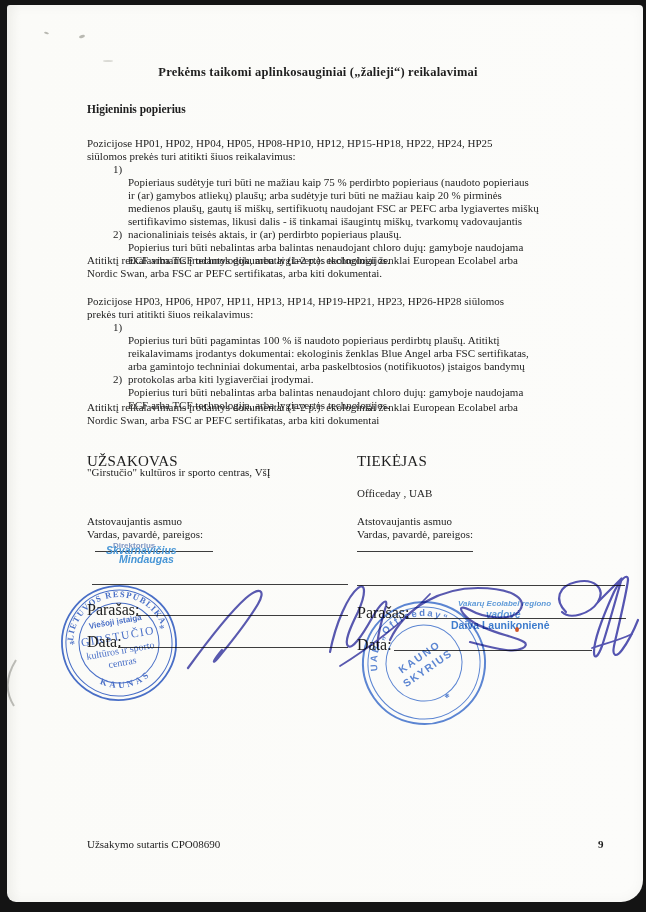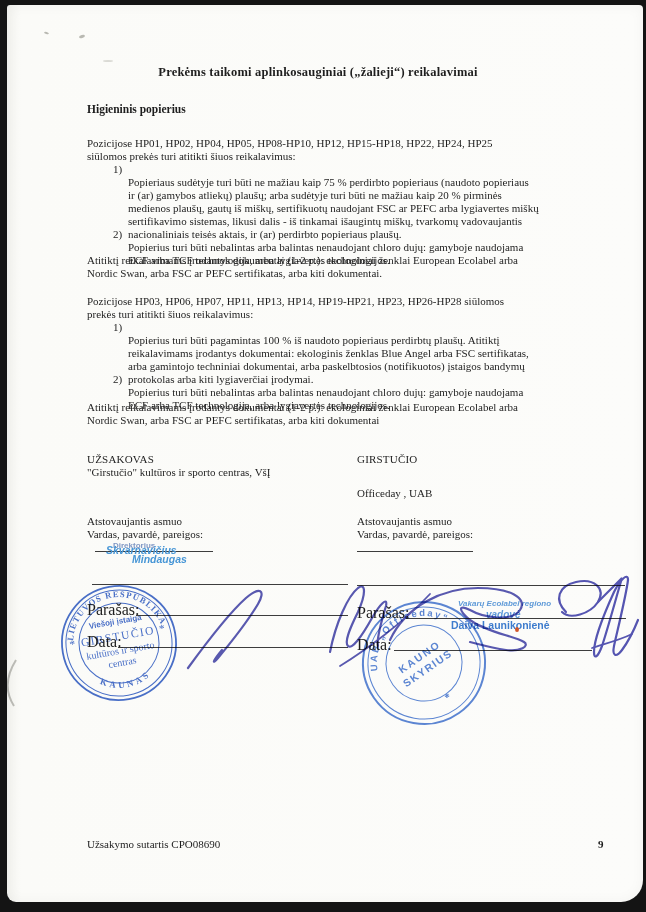--- a/index.html
+++ b/index.html
@@ -20,21 +20,21 @@
   .ink{color:#1e1e1e;}
   .doc-title{
     left:0;top:65px;width:636px;text-align:center;
     font-size:12.5px;font-weight:bold;letter-spacing:.2px;
   }
   .heading{left:87px;top:103px;font-size:11.5px;font-weight:bold;}
   .bodytext{font-size:11px;line-height:13px;white-space:pre-line;width:541px;}
   .para{left:87px;}
   .list-item{left:87px;padding-left:41px;box-sizing:border-box;}
   .list-item .num{position:absolute;left:26px;top:0;white-space:normal;}
-  .col-label{font-size:11px;letter-spacing:.2px;}
+  .col-label{font-size:15px;letter-spacing:.2px;}
   .col-text{font-size:11px;}
   .line{position:absolute;height:1px;background:#3d3d3d;}
   .sig-label{font-size:16px;}
   .blue-small{font-family:"Liberation Sans",sans-serif;font-weight:bold;font-style:italic;}
   .footer-text{left:87px;top:838px;font-size:11px;font-weight:normal;}
   .page-num{left:598px;top:838px;font-size:11px;font-weight:bold;}
   svg.stamp{position:absolute;mix-blend-mode:multiply;opacity:.92;}
   svg.overlay{position:absolute;left:0;top:0;mix-blend-mode:multiply;}
   .speck{position:absolute;background:#b9b9b2;border-radius:50%;}
 </style>
@@ -79,21 +79,21 @@
 </div>
 <div class="abs ink bodytext list-item" style="top:373px">
   <span class="num">2)</span><span>Popierius turi būti nebalintas arba balintas nenaudojant chloro dujų: gamyboje naudojama
 ECF arba TCF technologija, arba lygiavertės technologijos.</span>
 </div>
 
 <div class="abs ink bodytext para" style="top:401px">Atitiktį reikalavimams įrodantys dokumentai (1-2 p.): ekologiniai ženklai European Ecolabel arba
 Nordic Swan, arba FSC ar PEFC sertifikatas, arba kiti dokumentai</div>
 
 <div class="abs ink col-label" style="left:87px;top:453px">UŽSAKOVAS</div>
-<div class="abs ink col-label" style="left:357px;top:453px">GIRSTUČIO</div>
+<div class="abs ink col-label" style="left:357px;top:453px">TIEKĖJAS</div>
 <div class="abs ink col-text" style="left:87px;top:466px">"Girstučio" kultūros ir sporto centras, VšĮ</div>
 <div class="abs ink col-text" style="left:357px;top:487px">Officeday , UAB</div>
 
 <div class="abs ink col-text" style="left:87px;top:515px">Atstovaujantis asmuo</div>
 <div class="abs ink col-text" style="left:357px;top:515px">Atstovaujantis asmuo</div>
 <div class="abs ink col-text" style="left:87px;top:528px">Vardas, pavardė, pareigos:</div>
 <div class="abs ink col-text" style="left:357px;top:528px">Vardas, pavardė, pareigos:</div>
 
 <div class="line" style="left:95px;top:551px;width:118px"></div>
 <div class="line" style="left:357px;top:551px;width:116px"></div>
@@ -103,21 +103,21 @@
 <div class="line" style="left:406px;top:618px;width:220px"></div>
 <div class="line" style="left:118px;top:647px;width:230px"></div>
 <div class="line" style="left:394px;top:650px;width:198px"></div>
 
 <div class="abs ink sig-label" style="left:87px;top:601px">Parašas:</div>
 <div class="abs ink sig-label" style="left:357px;top:604px">Parašas:</div>
 <div class="abs ink sig-label" style="left:87px;top:633px">Data:</div>
 <div class="abs ink sig-label" style="left:357px;top:636px">Data:</div>
 
 <div class="abs blue-small" style="left:113px;top:541px;font-size:8px;color:#7f97c4;font-style:normal">Direktorius</div>
-<div class="abs blue-small" style="left:132px;top:553px;font-size:10.5px;color:#4796d6">Mindaugas</div>
+<div class="abs blue-small" style="left:119px;top:553px;font-size:10.5px;color:#4796d6">Mindaugas</div>
 <div class="abs blue-small" style="left:106px;top:544px;font-size:10.5px;color:#4796d6">Skvarnavičius</div>
 
 <div class="abs blue-small" style="left:458px;top:599px;font-size:8px;color:#5f9ad8">Vakarų Ecolabel regiono</div>
 <div class="abs blue-small" style="left:486px;top:609px;font-size:10px;color:#5f9ad8">vadovė</div>
 <div class="abs blue-small" style="left:451px;top:619px;font-size:10.5px;color:#3e7ccd;font-style:normal">Daiva Launikonienė</div>
 <span class="abs" style="left:515px;top:627px;width:4px;height:5px;background:#d4572a;border-radius:50%"></span>
 
 <svg class="stamp" style="left:49px;top:573px" width="140" height="140" viewBox="0 0 140 140">
   <g transform="rotate(-10 70 70)" fill="none" stroke="#3a64c8">
     <circle cx="70" cy="70" r="57" stroke-width="1.8"></circle>

